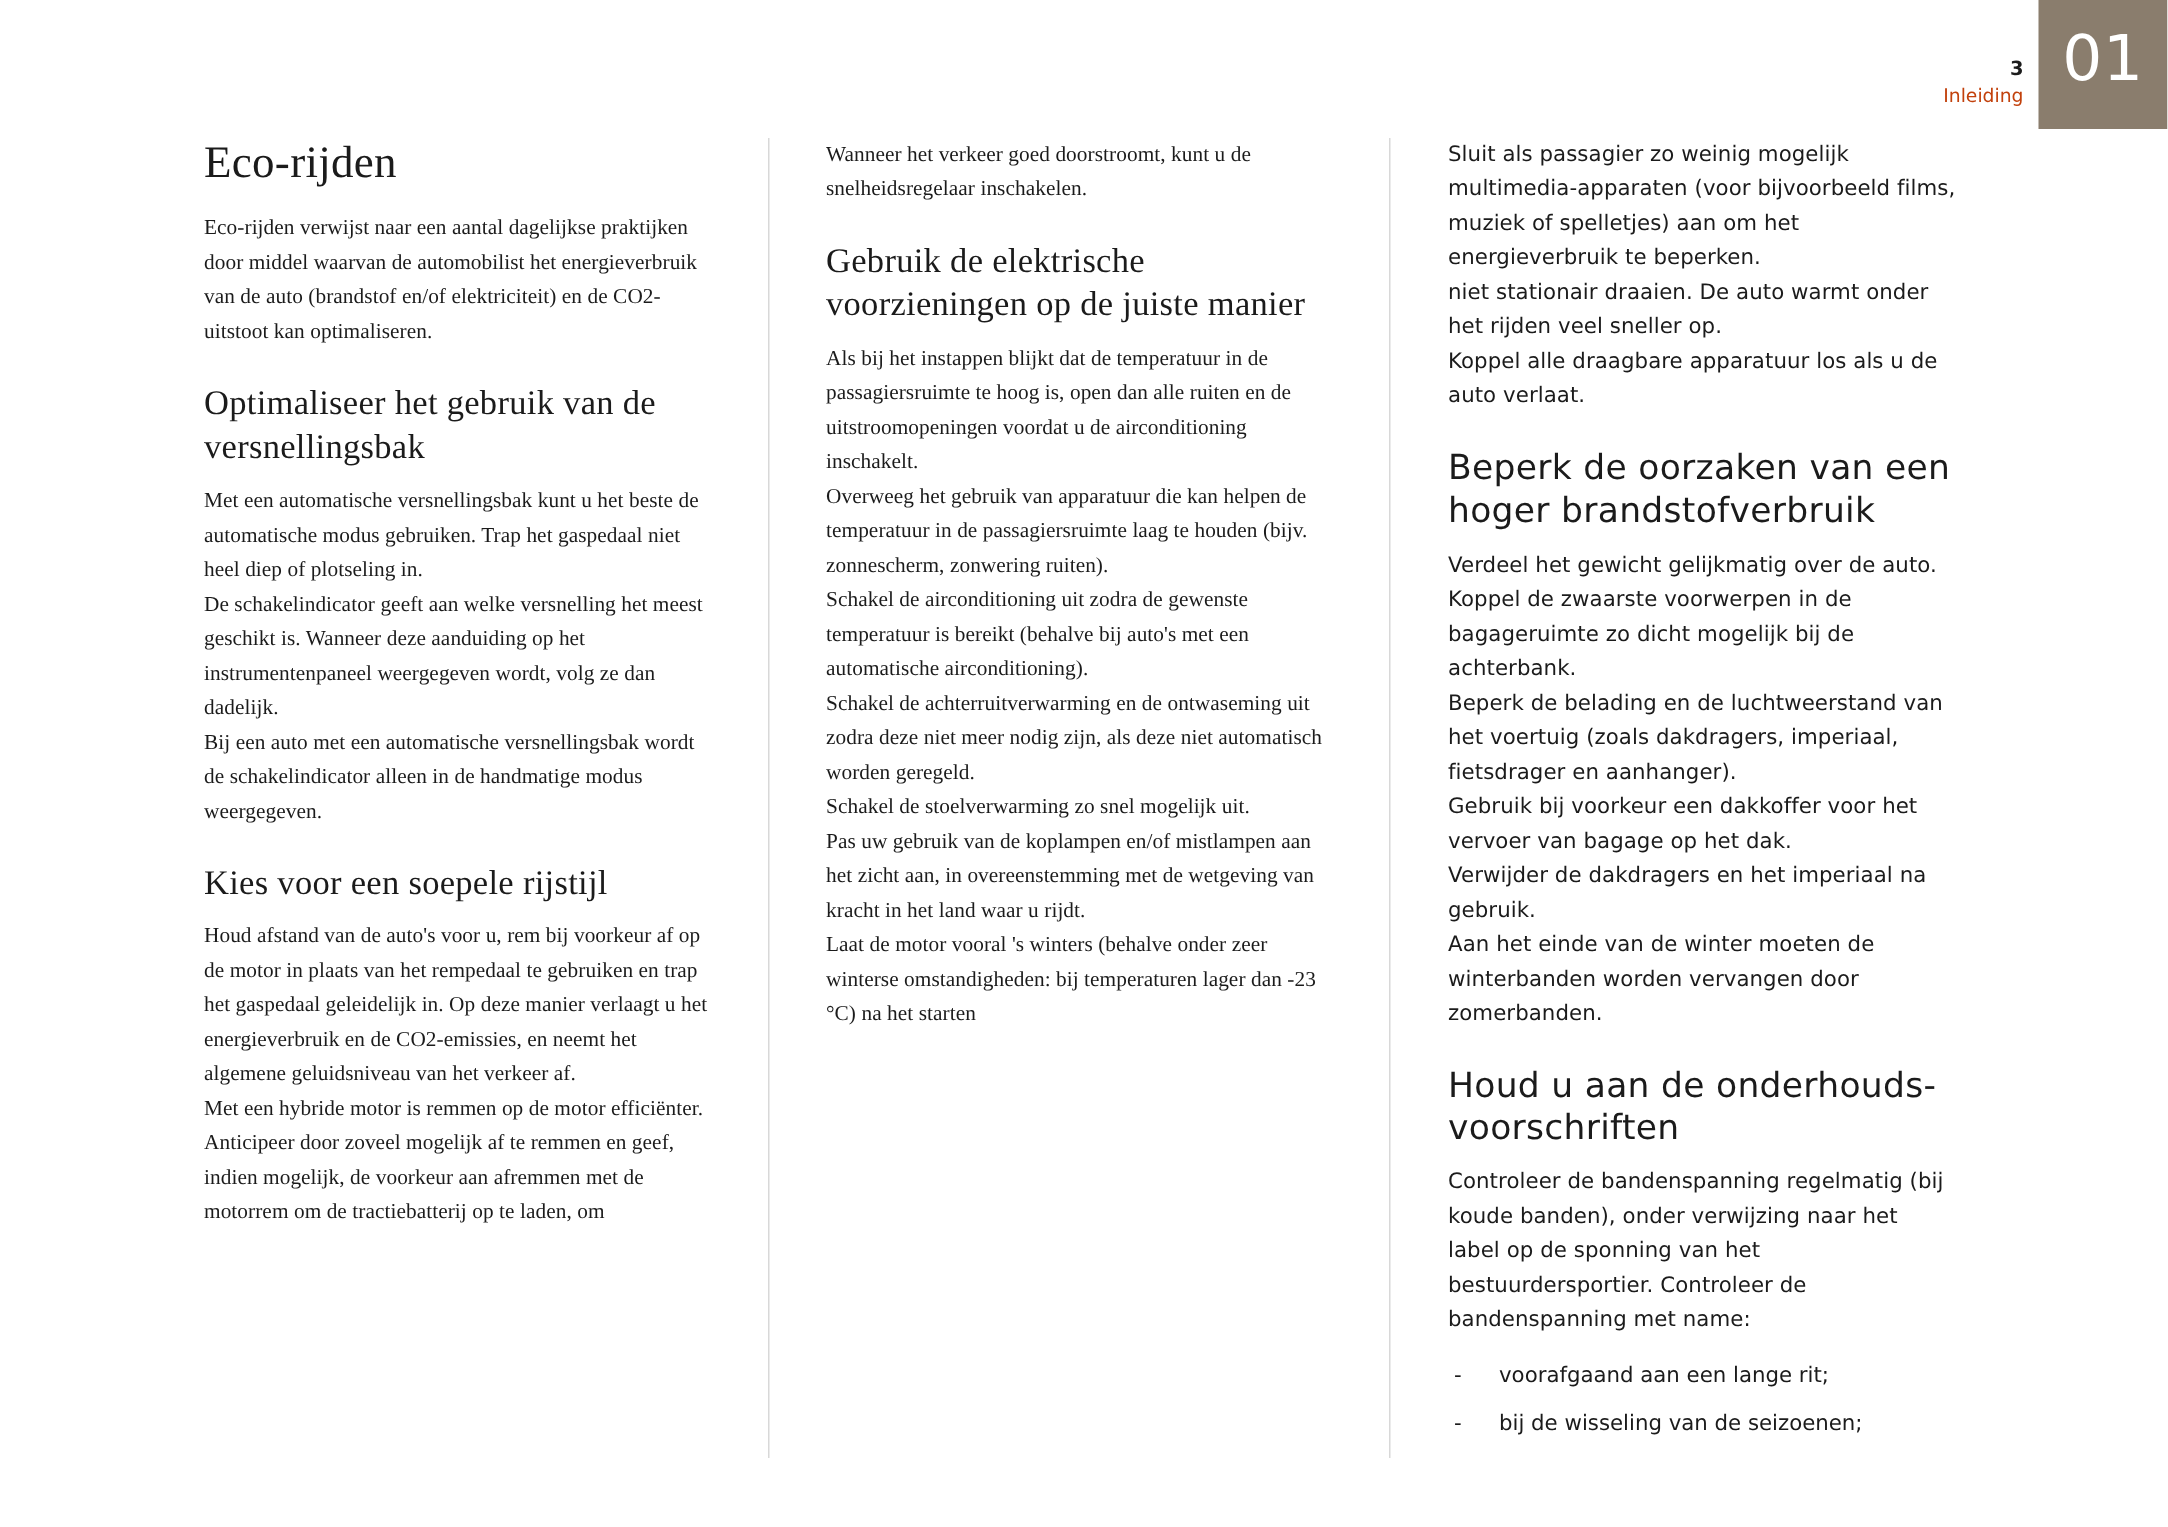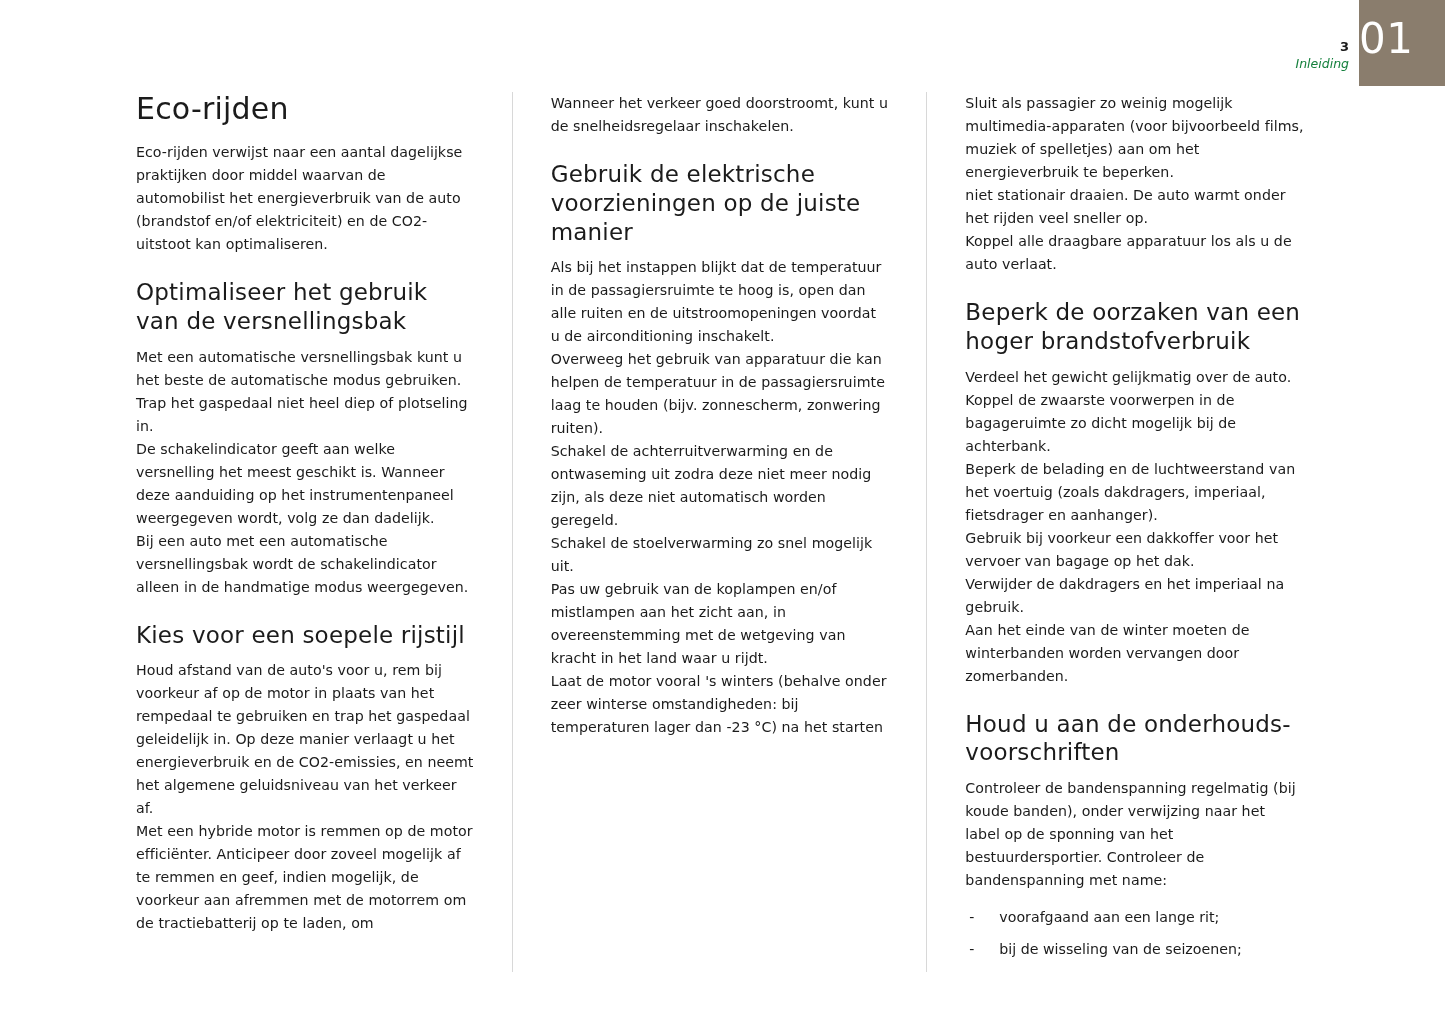--- a/index.html
+++ b/index.html
@@ -20,21 +20,21 @@
   .chapter-tab {
     position: absolute;
     top: 0;
     right: 0;
     width: 86px;
     height: 86px;
     background: #8a7d6d;
     color: #ffffff;
     display: flex;
     align-items: flex-start;
-    justify-content: flex-start;
+    justify-content: center;
     box-sizing: border-box;
     padding-top: 18px;
   }
   .chapter-tab .num {
     font-size: 42px;
     letter-spacing: 0.5px;
     line-height: 1;
     font-weight: 400;
   }
   .page-meta {
@@ -45,43 +45,43 @@
     line-height: 1.35;
   }
   .page-meta .pg-number {
     font-size: 13px;
     font-weight: bold;
     color: #1b1b1b;
     display: block;
   }
   .page-meta .pg-section {
     font-size: 12.5px;
-    color: #15803d;
+    color: #c2410c;
     display: block;
-    font-style: italic;
   }
 
   
   .columns {
     position: absolute;
     top: 92px;
     left: 136px;
     width: 1168px;
     height: 880px;
     display: flex;
     gap: 38px;
   }
   .col {
     width: 364px;
     position: relative;
   }
   .col-1, .col-2 {
     border-right: 1px solid #d8d8d8;
     padding-right: 37px;
     box-sizing: content-box;
+    font-family: Liberation Serif, serif;
   }
 
   h1.doc-title {
     font-size: 30px;
     font-weight: 400;
     margin: 0 0 16px 0;
     line-height: 1.1;
     letter-spacing: 0.2px;
   }
   h2.sec-title {
@@ -139,20 +139,21 @@
         <p class="body">Bij een auto met een automatische versnellingsbak wordt de schakelindicator alleen in de handmatige modus weergegeven.</p>
         <h2 class="sec-title">Kies voor een soepele rijstijl</h2>
         <p class="body">Houd afstand van de auto's voor u, rem bij voorkeur af op de motor in plaats van het rempedaal te gebruiken en trap het gaspedaal geleidelijk in. Op deze manier verlaagt u het energieverbruik en de CO2-emissies, en neemt het algemene geluidsniveau van het verkeer af.</p>
         <p class="body">Met een hybride motor is remmen op de motor efficiënter. Anticipeer door zoveel mogelijk af te remmen en geef, indien mogelijk, de voorkeur aan afremmen met de motorrem om de tractiebatterij op te laden, om</p>
       </div>
     <div class="col col-2">
         <p class="body">Wanneer het verkeer goed doorstroomt, kunt u de snelheidsregelaar inschakelen.</p>
         <h2 class="sec-title">Gebruik de elektrische voorzieningen op de juiste manier</h2>
         <p class="body">Als bij het instappen blijkt dat de temperatuur in de passagiersruimte te hoog is, open dan alle ruiten en de uitstroomopeningen voordat u de airconditioning inschakelt.</p>
         <p class="body">Overweeg het gebruik van apparatuur die kan helpen de temperatuur in de passagiersruimte laag te houden (bijv. zonnescherm, zonwering ruiten).</p>
+        <p class="body">Schakel de airconditioning uit zodra de gewenste temperatuur is bereikt (behalve bij auto's met een automatische airconditioning).</p>
         <p class="body">Schakel de achterruitverwarming en de ontwaseming uit zodra deze niet meer nodig zijn, als deze niet automatisch worden geregeld.</p>
         <p class="body">Schakel de stoelverwarming zo snel mogelijk uit.</p>
         <p class="body">Pas uw gebruik van de koplampen en/of mistlampen aan het zicht aan, in overeenstemming met de wetgeving van kracht in het land waar u rijdt.</p>
         <p class="body">Laat de motor vooral 's winters (behalve onder zeer winterse omstandigheden: bij temperaturen lager dan -23 °C) na het starten</p>
       </div>
     <div class="col col-3">
         <p class="body">Sluit als passagier zo weinig mogelijk multimedia-apparaten (voor bijvoorbeeld films, muziek of spelletjes) aan om het energieverbruik te beperken.</p>
         <p class="body">niet stationair draaien. De auto warmt onder het rijden veel sneller op.</p>
         <p class="body">Koppel alle draagbare apparatuur los als u de auto verlaat.</p>
         <h2 class="sec-title">Beperk de oorzaken van een hoger brandstofverbruik</h2>

